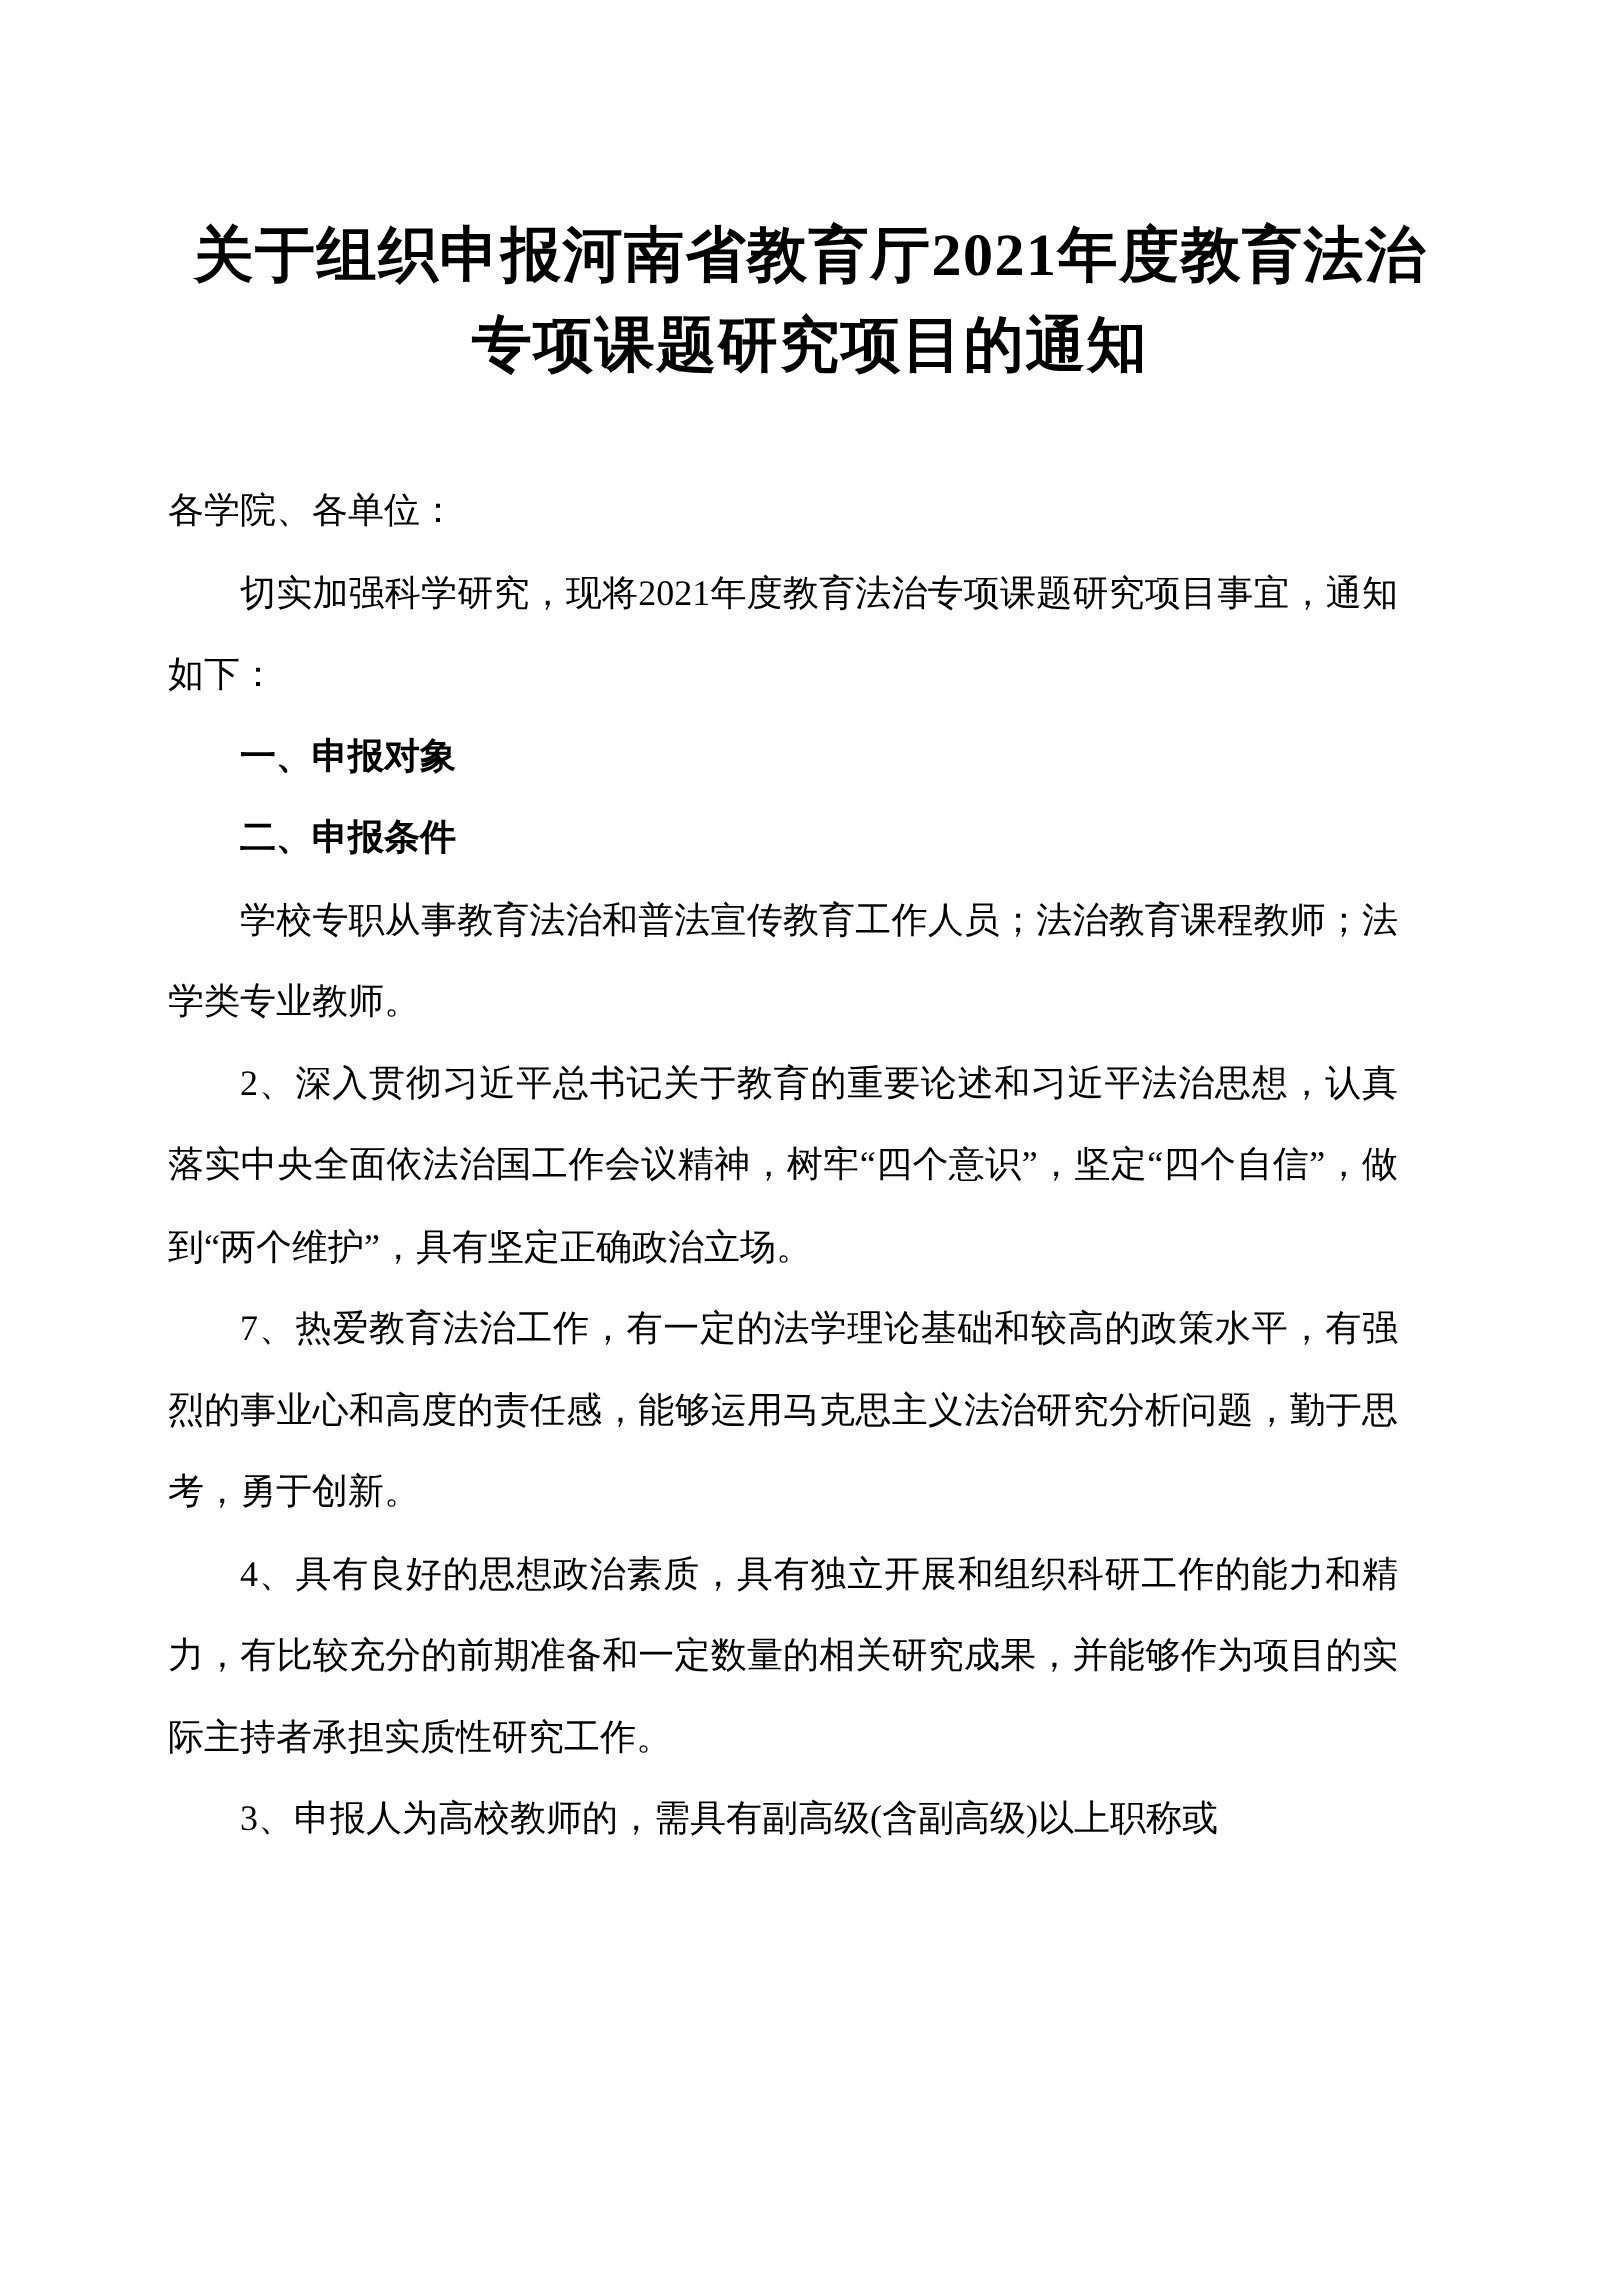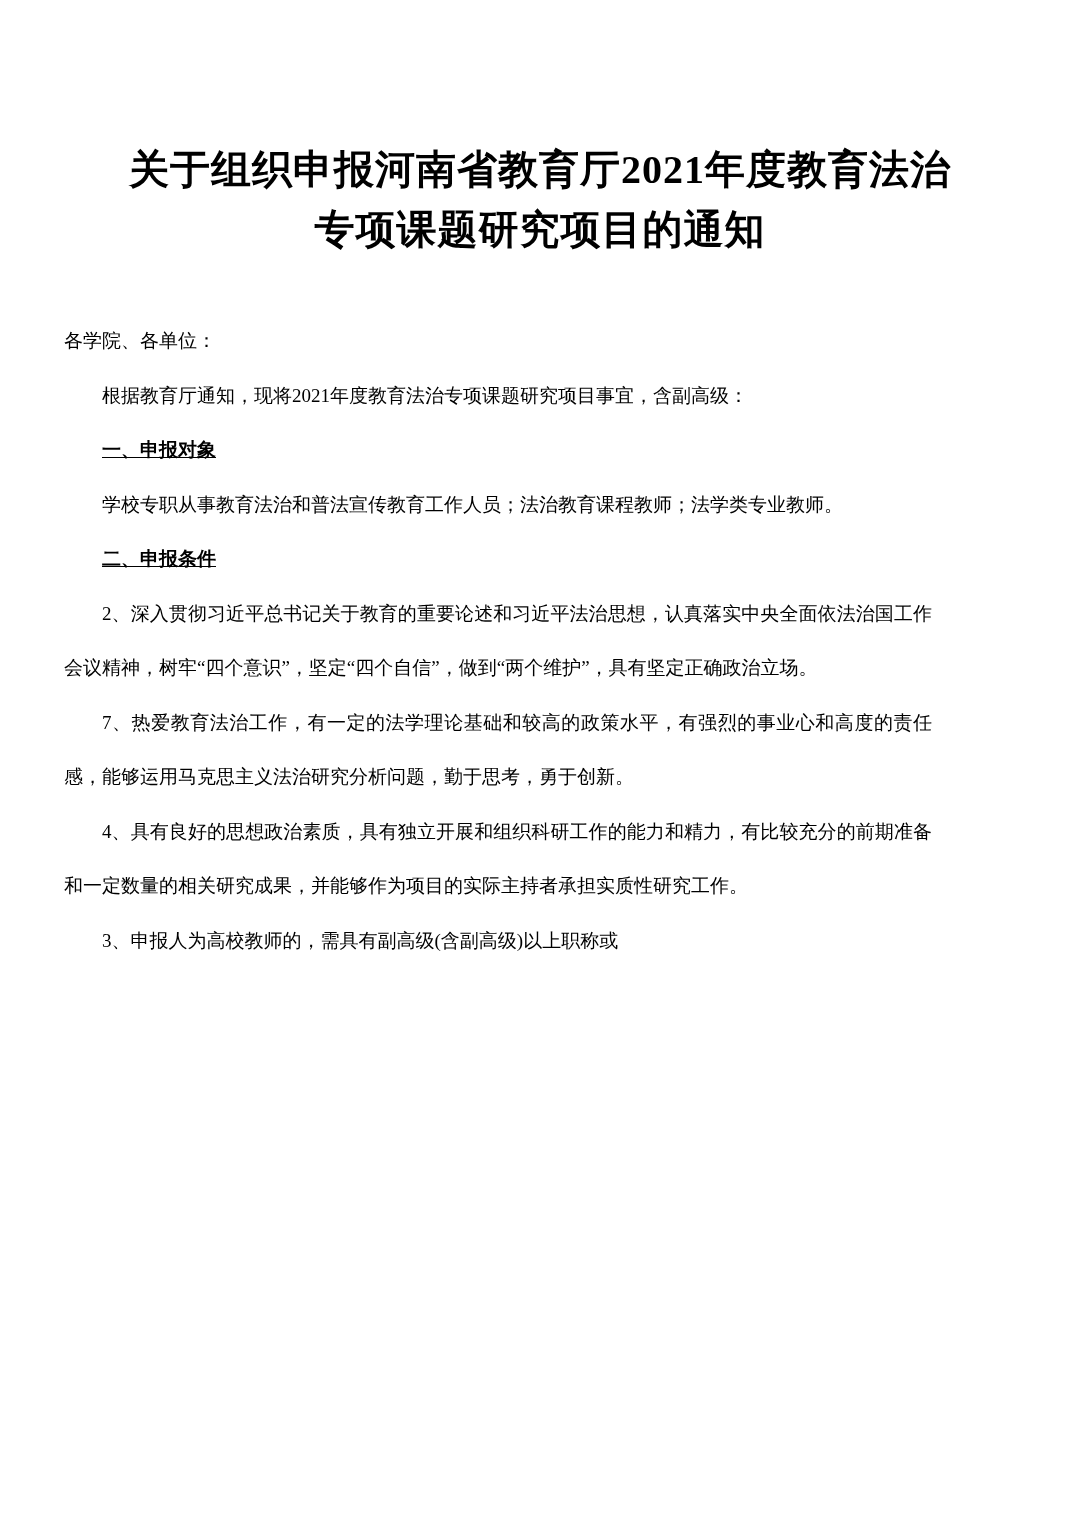--- a/index.html
+++ b/index.html
@@ -18,56 +18,55 @@
   }
   .doc-title {
     margin: 140px 120px 0 120px;
     text-align: center;
     font-size: 40px;
     line-height: 60px;
     font-weight: bold;
     letter-spacing: 1px;
   }
   .doc-body {
-    margin: 54px 148px 0 64px;
-    font-size: 19px;
+    margin: 54px 148px 0 112px;
+    font-size: 24px;
     line-height: 54.5px;
     text-align: justify;
     text-justify: inter-ideograph;
   }
   .doc-body p {
     margin: 0;
     padding: 0;
   }
   .indent {
     text-indent: 2em;
   }
   .bold {
     font-weight: bold;
-    text-decoration: underline;
   }
 </style>
 </head>
 <body>
 
 <div class="page">
 
   <h1 class="doc-title">关于组织申报河南省教育厅2021年度教育法治专项课题研究项目的通知</h1>
 
   <div class="doc-body">
 
     <p>各学院、各单位：</p>
 
-    <p class="indent">根据教育厅通知，现将2021年度教育法治专项课题研究项目事宜，含副高级：</p>
+    <p class="indent">切实加强科学研究，现将2021年度教育法治专项课题研究项目事宜，通知如下：</p>
 
     <p class="indent bold">一、申报对象</p>
 
+    <p class="indent bold">二、申报条件</p>
+
     <p class="indent">学校专职从事教育法治和普法宣传教育工作人员；法治教育课程教师；法学类专业教师。</p>
-
-    <p class="indent bold">二、申报条件</p>
 
     <p class="indent">2、深入贯彻习近平总书记关于教育的重要论述和习近平法治思想，认真落实中央全面依法治国工作会议精神，树牢“四个意识”，坚定“四个自信”，做到“两个维护”，具有坚定正确政治立场。</p>
 
     <p class="indent">7、热爱教育法治工作，有一定的法学理论基础和较高的政策水平，有强烈的事业心和高度的责任感，能够运用马克思主义法治研究分析问题，勤于思考，勇于创新。</p>
 
 
     <p class="indent">4、具有良好的思想政治素质，具有独立开展和组织科研工作的能力和精力，有比较充分的前期准备和一定数量的相关研究成果，并能够作为项目的实际主持者承担实质性研究工作。</p>
 
     <p class="indent">3、申报人为高校教师的，需具有副高级(含副高级)以上职称或</p>
 

